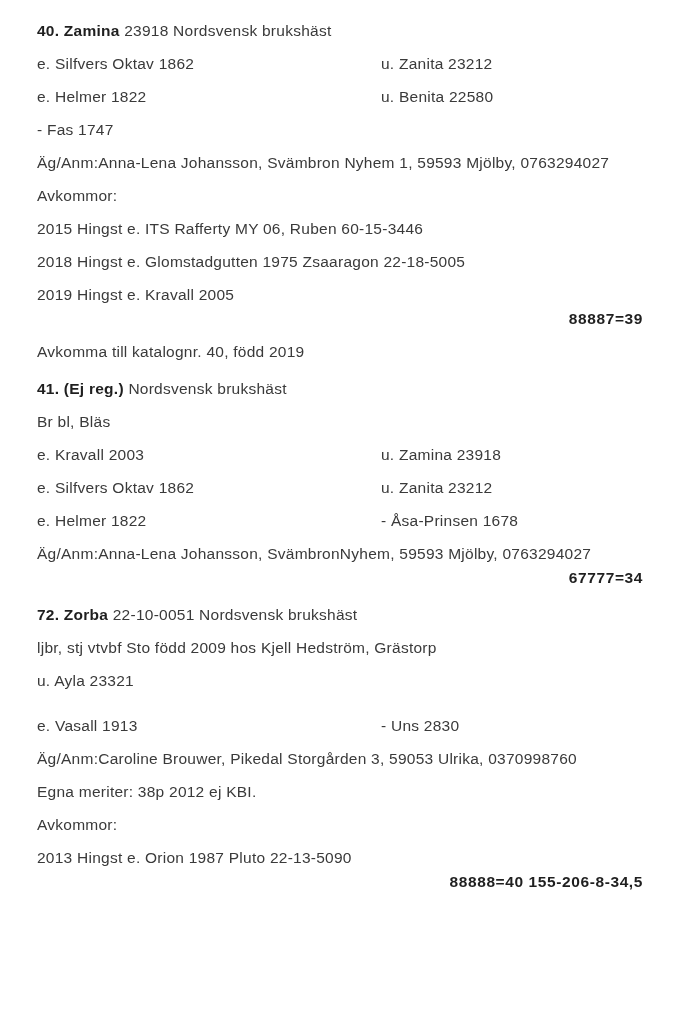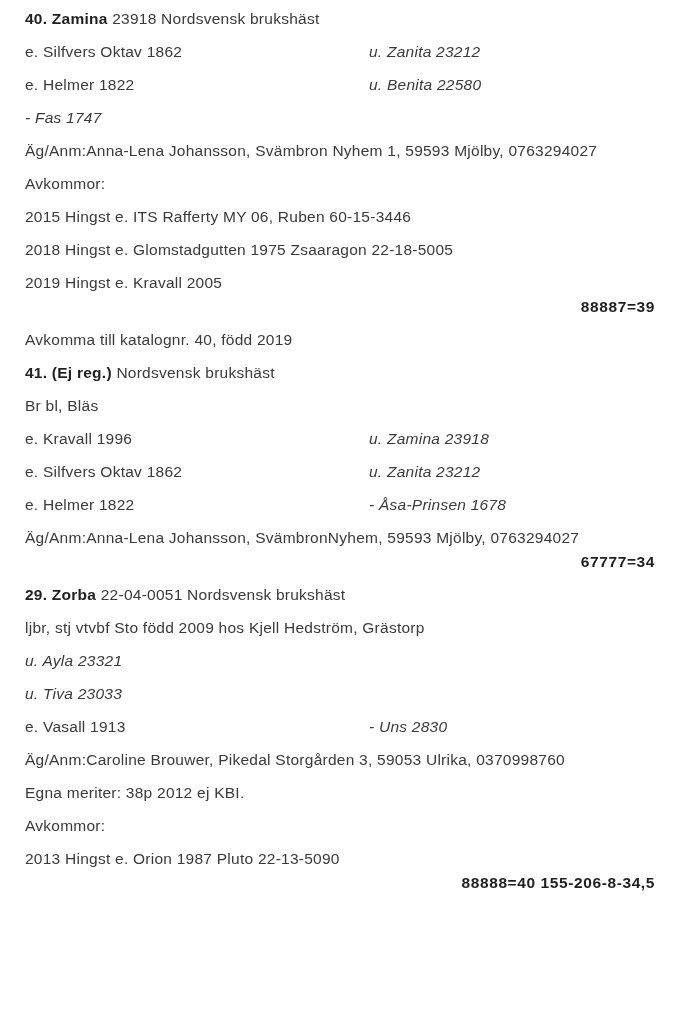--- a/index.html
+++ b/index.html
@@ -38,31 +38,30 @@
   }
   .line.cols {
     display: flex;
   }
   .line.cols .left {
     width: 344px;
     flex: 0 0 344px;
   }
   .line.cols .right {
     flex: 1;
-    font-style: italic;
   }
   .line.score {
     font-weight: bold;
     color: #1f1f1f;
     margin-top: -9px;
     letter-spacing: 0.6px;
     text-align: right;
   }
   .entry {
-    margin: 4px;
+    margin: 16px;
   }
 </style>
 </head>
 <body>
 
 <div class="page" id="page-root">
     <div class="entry">
       <div class="line heading"><span class="num">40. Zamina</span> <span class="rest">23918 Nordsvensk brukshäst</span></div>
       <div class="line cols">
         <span class="left">e. Silfvers Oktav 1862</span>
@@ -80,42 +79,41 @@
       <div class="line para">2015 Hingst e. ITS Rafferty MY 06, Ruben 60-15-3446</div>
       <div class="line para">2018 Hingst e. Glomstadgutten 1975 Zsaaragon 22-18-5005</div>
       <div class="line para">2019 Hingst e. Kravall 2005</div>
       <div class="line score">88887=39</div>
       <div class="line para">Avkomma till katalognr. 40, född 2019</div>
     </div>
     <div class="entry">
       <div class="line heading"><span class="num">41. (Ej reg.)</span> <span class="rest">Nordsvensk brukshäst</span></div>
       <div class="line para">Br bl, Bläs</div>
       <div class="line cols">
-        <span class="left">e. Kravall 1996</span>
+        <span class="left">e. Kravall 2003</span>
         <span class="right">u. Zamina 23918</span>
       </div>
       <div class="line cols">
         <span class="left">e. Silfvers Oktav 1862</span>
         <span class="right">u. Zanita 23212</span>
       </div>
       <div class="line cols">
         <span class="left">e. Helmer 1822</span>
         <span class="right">- Åsa-Prinsen 1678</span>
       </div>
       <div class="line para">Äg/Anm:Anna-Lena Johansson, SvämbronNyhem, 59593 Mjölby, 0763294027</div>
       <div class="line score">67777=34</div>
     </div>
     <div class="entry">
-      <div class="line heading"><span class="num">29. Zorba</span> <span class="rest">22-04-0051 Nordsvensk brukshäst</span></div>
+      <div class="line heading"><span class="num">72. Zorba</span> <span class="rest">22-10-0051 Nordsvensk brukshäst</span></div>
       <div class="line para">ljbr, stj vtvbf Sto född 2009 hos Kjell Hedström, Grästorp</div>
       <div class="line cols">
         <span class="right">u. Ayla 23321</span>
       </div>
       <div class="line cols">
-        <span class="right">u. Tiva 23033</span>
       </div>
       <div class="line cols">
         <span class="left">e. Vasall 1913</span>
         <span class="right">- Uns 2830</span>
       </div>
       <div class="line para">Äg/Anm:Caroline Brouwer, Pikedal Storgården 3, 59053 Ulrika, 0370998760</div>
       <div class="line para">Egna meriter: 38p 2012 ej KBI.</div>
       <div class="line para">Avkommor:</div>
       <div class="line para">2013 Hingst e. Orion 1987 Pluto 22-13-5090</div>
       <div class="line score">88888=40 155-206-8-34,5</div>

